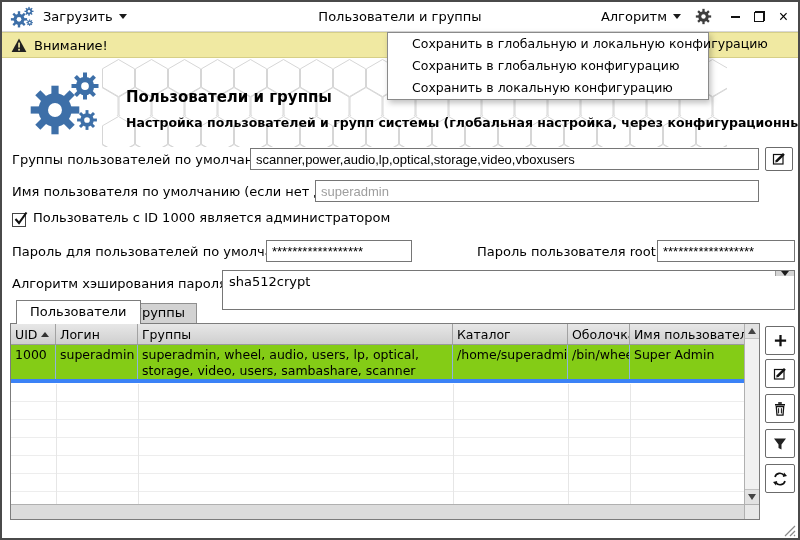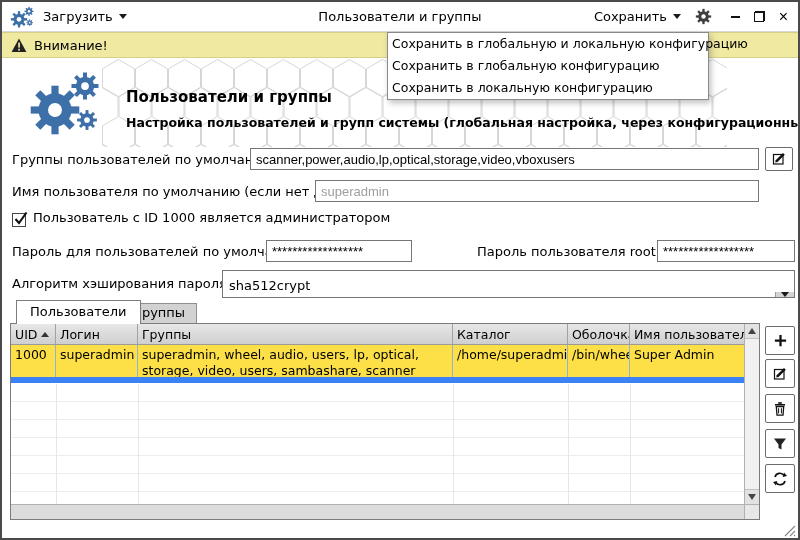--- a/index.html
+++ b/index.html
@@ -20,53 +20,53 @@
   .restore-glyph::before{content:"";position:absolute;right:0;top:0;width:8px;height:8px;border:1px solid #111}
   .restore-glyph::after{content:"";position:absolute;left:0;bottom:0;width:8px;height:8px;border:1px solid #111;background:#fff}
   .close-glyph{font-size:16px;line-height:12px}
 
   
   .warnbar{position:absolute;top:30px;left:0;right:0;height:26px;background:#f0e9a2;border-top:1px solid #d6cf88;border-bottom:1px solid #d6cf88;display:flex;align-items:center;gap:7px;padding:0 9px}
   .warnbar span{font-size:13px}
 
   
   .menu{position:absolute;top:30px;left:385px;width:322px;background:#fff;border:1px solid #8a8a8a;box-shadow:2px 3px 6px rgba(0,0,0,.25);z-index:60}
-  .menu-item{padding:3px 4px;line-height:16px;font-size:12.5px;white-space:nowrap}
+  .menu-item{padding:3px 24px;line-height:16px;font-size:12.5px;white-space:nowrap}
 
   
   .hero{position:absolute;top:57px;left:0;right:0;height:88px;background:#fff;overflow:hidden}
   .hexbg{position:absolute;left:100px;top:0;width:625px;height:88px}
   .hero-gears{position:absolute;left:26px;top:8px}
   .hero-title{position:absolute;left:124px;top:29px;font-weight:bold;font-size:15px}
   .hero-sub{position:absolute;left:124px;top:56px;font-weight:bold;font-size:12.5px;white-space:nowrap}
 
   
   .lbl{position:absolute;font-size:13px;line-height:22px;white-space:nowrap}
   .txt{position:absolute;height:22px;border:1px solid #767676;background:#fff;font-family:Liberation Sans, sans-serif;font-size:13px;padding:0 5px;color:#000}
   .txt::placeholder{color:#9e9e9e}
   .iconbtn{position:absolute;border:1px solid #6b6b6b;border-radius:2px;background:#fff;display:flex;align-items:center;justify-content:center}
   .checkbox{position:absolute;left:10px;top:211px;width:14px;height:14px;border:1px solid #444;background:#fff}
   .checkbox svg{position:absolute;left:1px;top:-4px;overflow:visible}
-  .combo{position:absolute;left:220px;top:268px;width:573px;height:28px;border:1px solid #767676;background:#fff;display:flex;align-items:flex-end}
+  .combo{position:absolute;left:220px;top:268px;width:573px;height:40px;border:1px solid #767676;background:#fff;display:flex;align-items:flex-start}
   .combo-val{flex:1;padding:2px 6px;font-size:13px;line-height:18px}
   .combo-btn{width:19px;background:#d4d4d4;border-left:1px solid #9a9a9a;display:flex;align-items:center;justify-content:center;border-right:none;border-top:none;border-bottom:none}
 
   
   .tab{position:absolute;font-size:13px;text-align:left}
   .tab-active{left:14px;top:298px;height:24px;padding:3px 13px;background:#fff;border:1px solid #7c7c7c;border-bottom:none;z-index:5}
   .tab-inactive{left:120px;top:301px;height:20px;padding:1px 11px;background:#d2d2d2;border:1px solid #8f8f8f;border-bottom:none}
 
   
   .tframe{position:absolute;left:8px;top:321px;width:750px;height:197px;border:1px solid #7c7c7c;background:#fff}
   .thead{position:absolute;left:0;top:0;right:15px;height:21px;display:flex;background:linear-gradient(#e7e7e7,#cfcfcf);border-bottom:1px solid #9a9a9a}
   .th{display:flex;align-items:center;gap:4px;padding:2px 4px;font-size:12.5px;border-right:1px solid #a2a2a2;overflow:hidden;white-space:nowrap}
   .sortup{width:0;height:0;border-left:4px solid transparent;border-right:4px solid transparent;border-bottom:5px solid #333}
   .w0{width:45px}.w1{width:82px}.w2{width:315px}.w3{width:115px}.w4{width:62px}.w5{flex:1}
   .tbody{position:absolute;left:0;top:21px;right:15px;bottom:15px;overflow:hidden}
-  .trow-sel{display:flex;height:38px;background:#fde047;border-bottom:6px solid #3b82f6}
+  .trow-sel{display:flex;height:38px;background:#84cc16;border-bottom:4px solid #3b82f6}
   .td{padding:2px 4px;font-size:12.5px;line-height:16px;border-right:1px solid #8fb3dc;overflow:hidden}
   .empty-rows{position:absolute;left:0;right:0;top:39px;bottom:0;background:repeating-linear-gradient(to bottom,#ffffff 0 17px,#ededed 17px 18px)}
   .colline{position:absolute;top:39px;bottom:0;width:1px;background:#e6e6e6}
 
   
   .vsb{position:absolute;top:0;right:0;bottom:15px;width:15px;background:#f1f1f1;border-left:1px solid #b0b0b0}
   .sb-btn{position:absolute;left:0;right:0;height:15px;background:#e2e2e2;border:none;display:flex;align-items:center;justify-content:center}
   .sb-up{top:0;border-bottom:1px solid #c2c2c2}
   .sb-down{bottom:0;border-top:1px solid #c2c2c2}
   .arr-up{width:0;height:0;border-left:4px solid transparent;border-right:4px solid transparent;border-bottom:6px solid #444}
@@ -108,21 +108,21 @@
           <use href="#gears"></use>
         </svg>
       <button class="tb-btn">
         <span>Загрузить</span>
         <span class="caret"></span>
       </button>
     </div>
     <div class="tb-title">Пользователи и группы</div>
     <div class="tb-right">
       <button class="tb-btn">
-        <span>Сохранить</span>
+        <span>Алгоритм</span>
         <span class="caret"></span>
       </button>
       <button class="winbtn" style="width:18px;height:18px">
         <svg width="17" height="17" viewBox="0 0 24 24">
             <use href="#gear" fill="#3d3d3d"></use>
           </svg>
       </button>
       <div class="winbtns">
         <button class="winbtn">
             <span class="min-glyph"></span>

